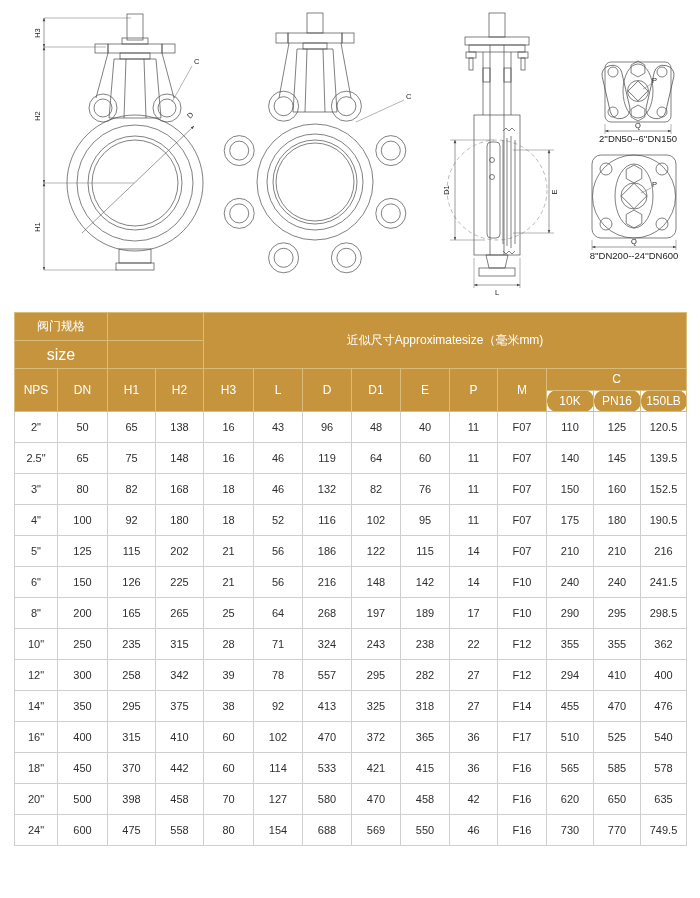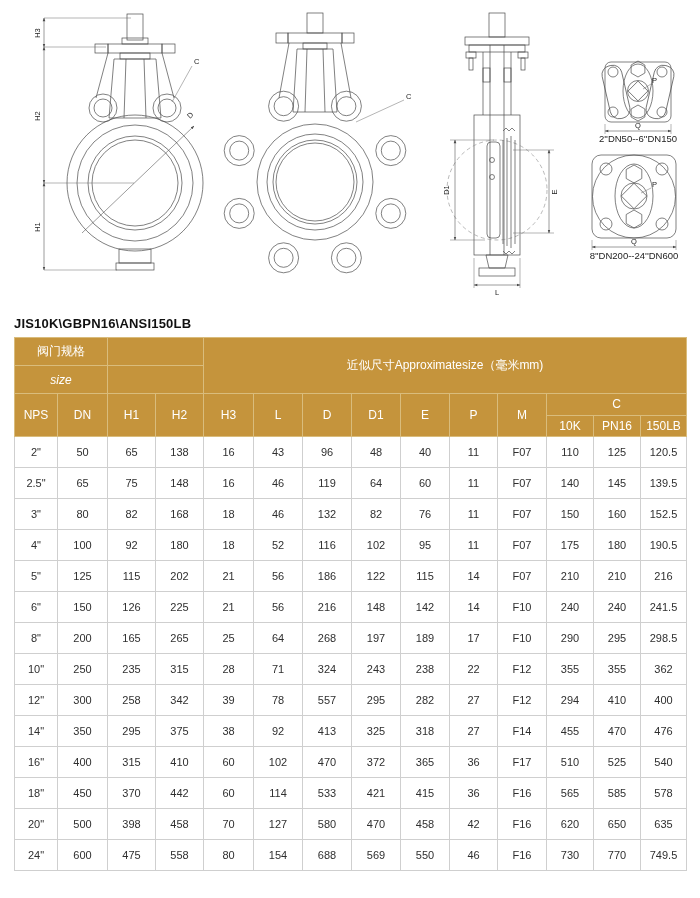--- a/index.html
+++ b/index.html
@@ -5,24 +5,24 @@
   html,body{margin:0;padding:0;background:#ffffff;}
   body{width:700px;min-height:898px;font-family:"Liberation Sans","DejaVu Sans",sans-serif;color:#2f2f2f;}
   .drawings{width:700px;height:312px;}
   .drawings svg{display:block;}
   .table-wrap{padding:0 14px;}
   .table-title{font-size:13px;font-weight:bold;color:#111;margin:4px 0 6px 0;letter-spacing:.2px;}
   table.spec{border-collapse:collapse;table-layout:fixed;width:672px;font-size:11px;}
   table.spec th{background:#c5943c;color:#ffffff;font-weight:normal;text-align:center;
     border:1px solid #d9bc7c;padding:0;}
   th.h-row1{height:27px;font-size:12px;}
-  th.h-row2{height:27px;font-size:12px;font-style:italic;}
+  th.h-row2{height:27px;font-size:16px;}
   th.h-col{height:42px;font-size:12px;}
   th.h-cgroup{height:20px;font-size:12px;}
-  th.h-csub{height:20px;font-size:12px;}
+  th.h-csub{height:20px;font-size:12px;border-radius:10px;}
   table.spec td{border:1px solid #cfcfcf;background:#fff;color:#2f2f2f;
     text-align:center;height:30px;padding:0;}
   
   .ln{stroke:#4a4a4a;stroke-width:.7;fill:none;}
   .lnthin{stroke:#6a6a6a;stroke-width:.5;fill:none;}
   .dash{stroke:#8a8a8a;stroke-width:.6;fill:none;stroke-dasharray:4 3;}
   .dim{stroke:#4a4a4a;stroke-width:.55;fill:none;}
   .lbl{font-family:"Liberation Sans","DejaVu Sans",sans-serif;font-size:7.5px;fill:#222;}
   .cap{font-family:"Liberation Sans","DejaVu Sans",sans-serif;font-size:9.5px;fill:#222;}
 </style>
@@ -203,21 +203,20 @@
     <line class="lnthin" x1="592" y1="240" x2="592" y2="250"></line>
     <line class="lnthin" x1="676" y1="240" x2="676" y2="250"></line>
     <line class="dim" x1="592" y1="247" x2="676" y2="247" marker-start="url(#aS)" marker-end="url(#aE)"></line>
     <text class="lbl" x="634" y="244" text-anchor="middle">Q</text>
     <text class="cap" x="634" y="259" text-anchor="middle">8''DN200--24''DN600</text>
   </g>
 </svg>
 </div>
 
 <div class="table-wrap">
-  <div class="table-title">JIS10K\GBPN16\ANSI150LB</div>
   <table class="spec">
     <colgroup>
       <col style="width:43px">
         <col style="width:50px">
         <col style="width:48px">
         <col style="width:48px">
       <col style="width:50px">
         <col style="width:49px">
         <col style="width:49px">
         <col style="width:49px">

